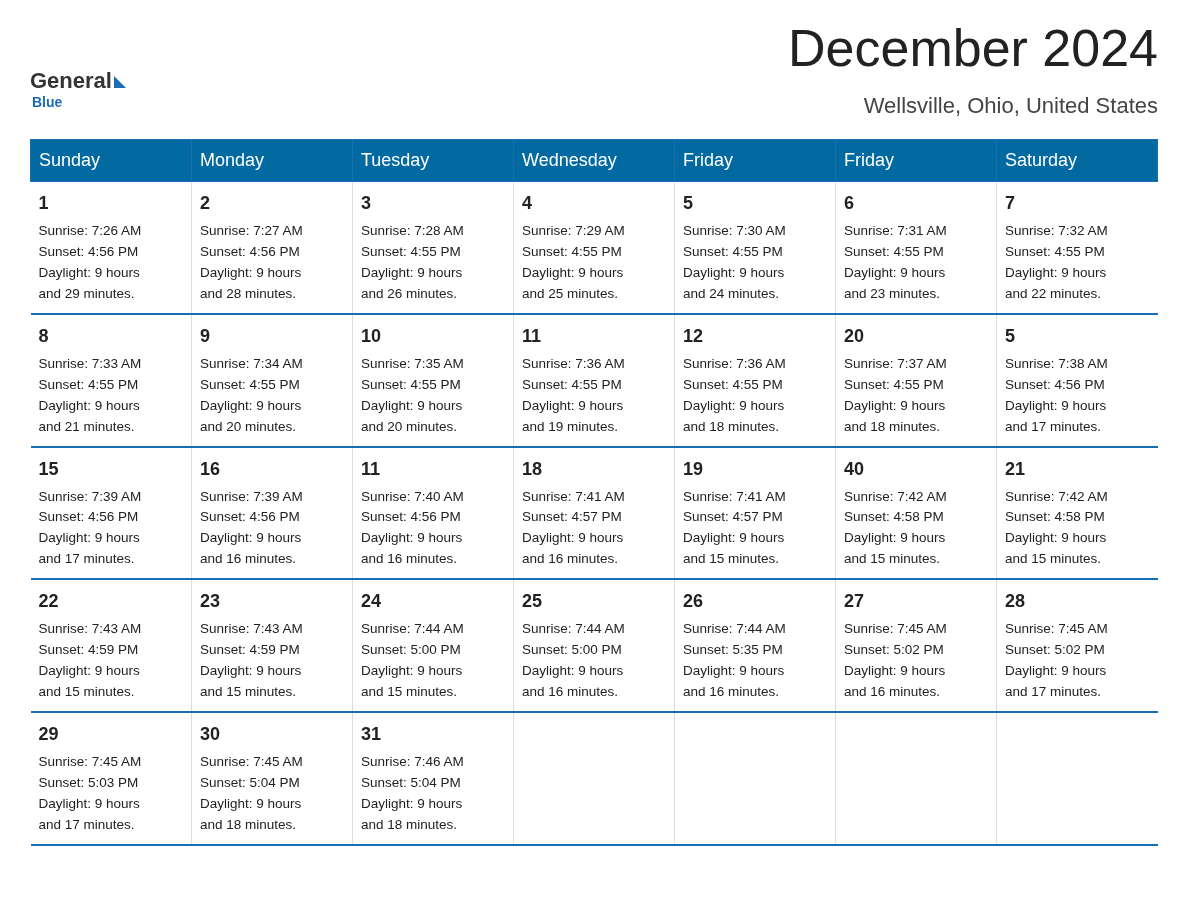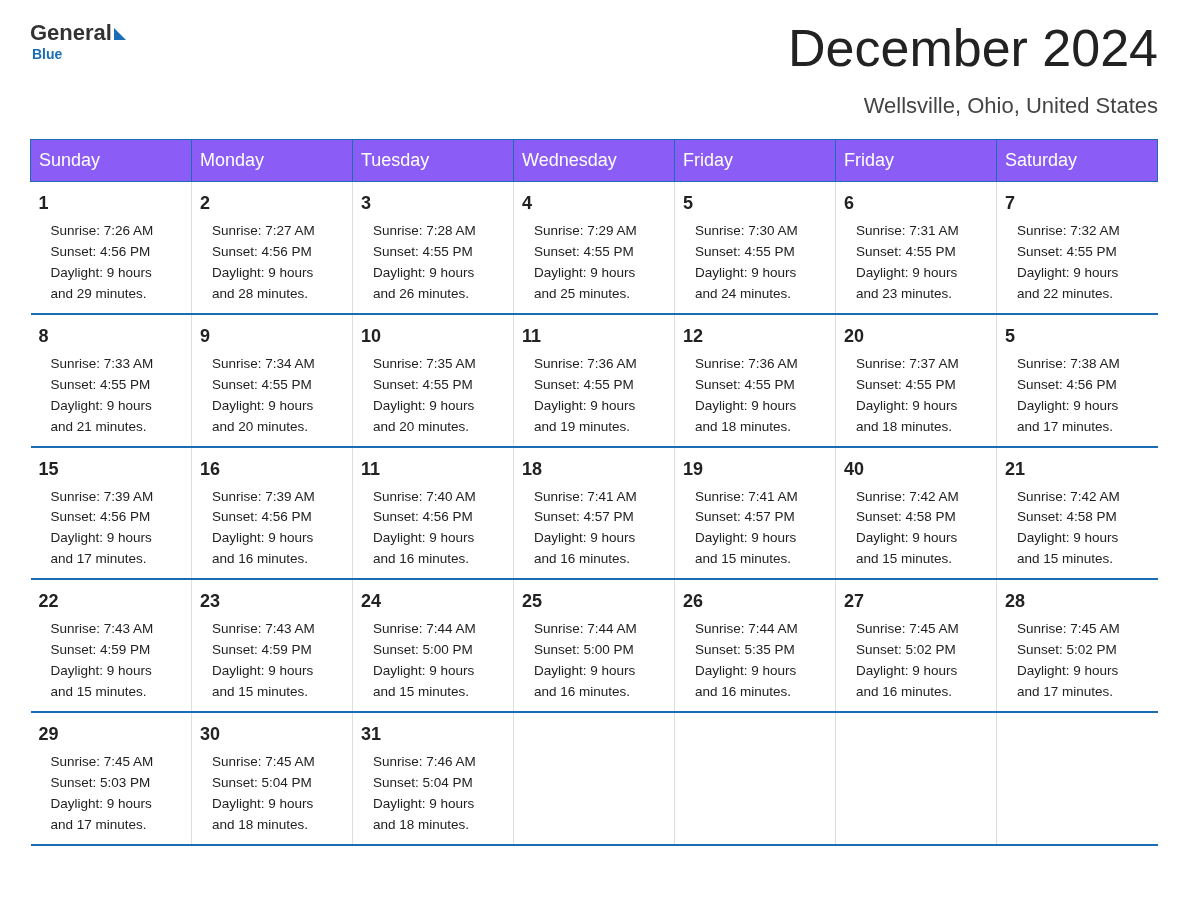--- a/index.html
+++ b/index.html
@@ -21,20 +21,21 @@
       flex-direction: column;
       align-items: flex-start;
     }
     .logo-text {
       font-size: 22px;
       font-weight: bold;
       color: #333;
       display: flex;
       align-items: center;
       gap: 0;
+      margin-top: 48px;
     }
     .logo-general { color: #333; font-size: 22px; }
     .logo-arrow {
       display: inline-block;
       width: 0;
       height: 0;
       border-left: 12px solid #1a6cb5;
       border-top: 12px solid transparent;
       border-bottom: 0px solid transparent;
       margin-left: 2px;
@@ -52,21 +53,21 @@
       font-size: 22px;
       color: #444;
       margin-top: 16px;
     }
     table {
       width: 100%;
       border-collapse: collapse;
       table-layout: fixed;
     }
     thead tr {
-      background: #8b5cf6;
+      background: #0369a1;
     }
     thead th {
       color: #fff;
       font-size: 18px;
       font-weight: normal;
       padding: 10px 8px;
       text-align: left;
       border: 1px solid #1a6cb5;
     }
     tbody tr {
@@ -86,21 +87,20 @@
     tbody td:last-child { border-right: none; }
     .day-num {
       font-size: 18px;
       font-weight: bold;
       display: block;
       margin-bottom: 4px;
     }
     .day-info {
       font-size: 13.5px;
       line-height: 1.55;
-      margin-left: 12px;
     }
   </style>
 </head>
 <body>
 
 <div class="header">
   <div class="logo">
     <div class="logo-text">
       <span class="logo-general">General</span>
       <span class="logo-arrow"></span>

